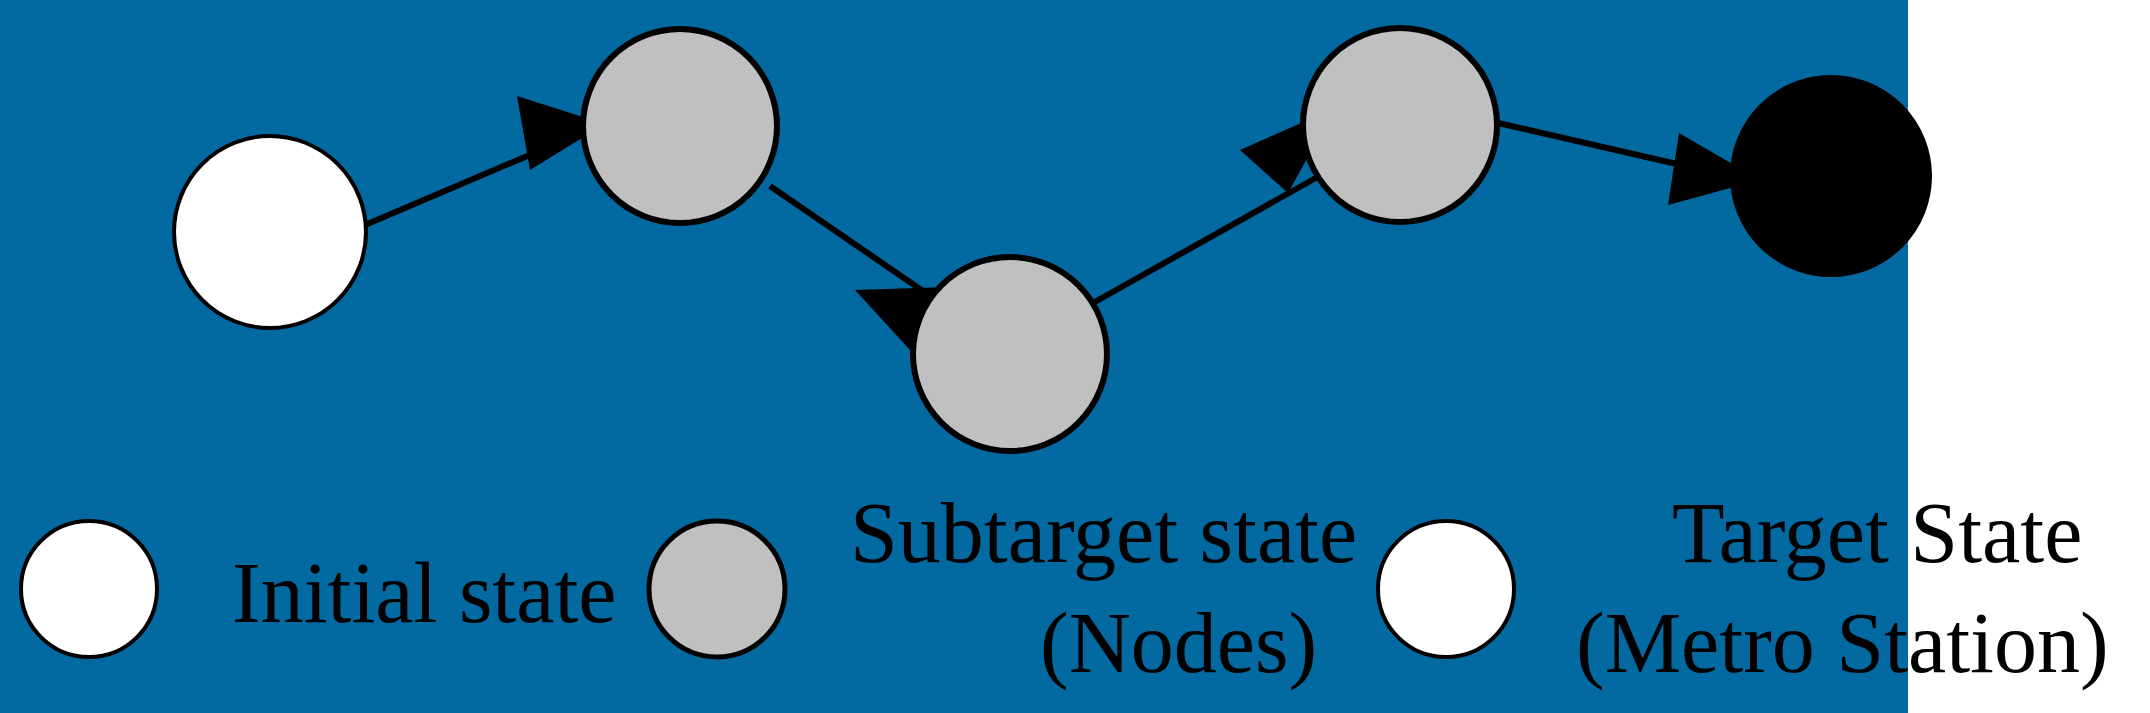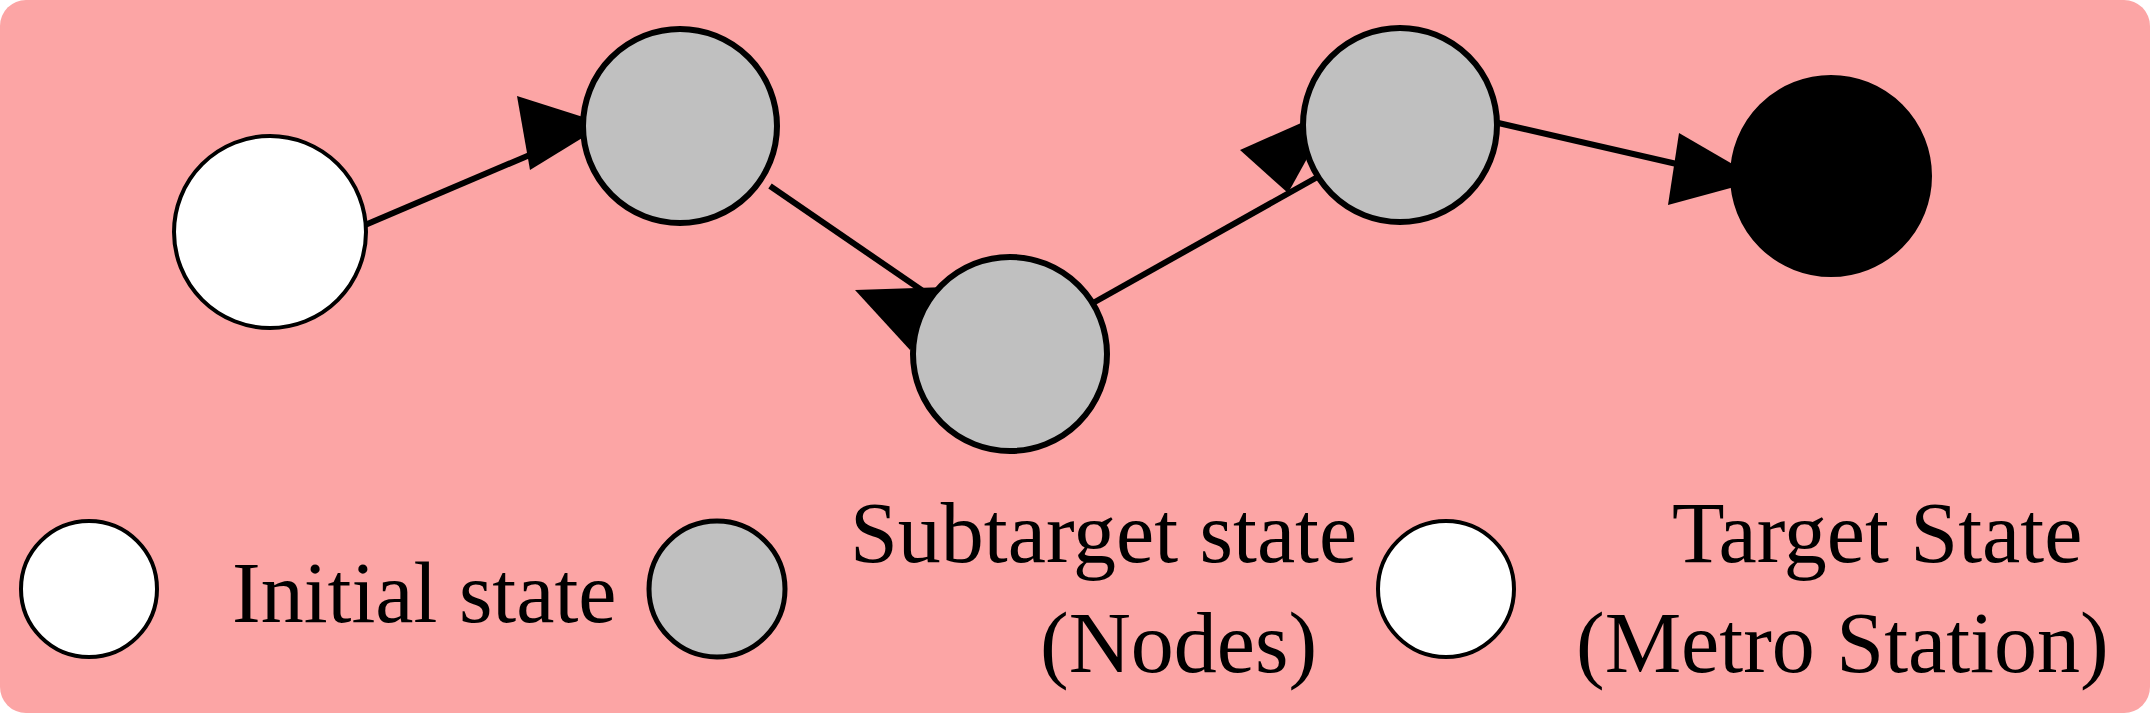--- a/index.html
+++ b/index.html
@@ -9,24 +9,23 @@
     background: #ffffff;
   }
   body {
     width: 2150px;
     height: 713px;
     font-family: "Liberation Serif", "DejaVu Serif", serif;
     overflow: hidden;
   }
   #figure {
     position: relative;
-    width: 2150px;
+    width: 1908px;
     height: 713px;
-    background: #fca5a5;
-    border-radius: 26px;
+    background: #0369a1;
   }
   #diagram-svg {
     position: absolute;
     left: 0;
     top: 0;
     width: 2150px;
     height: 713px;
     display: block;
   }
   .legend-text {

